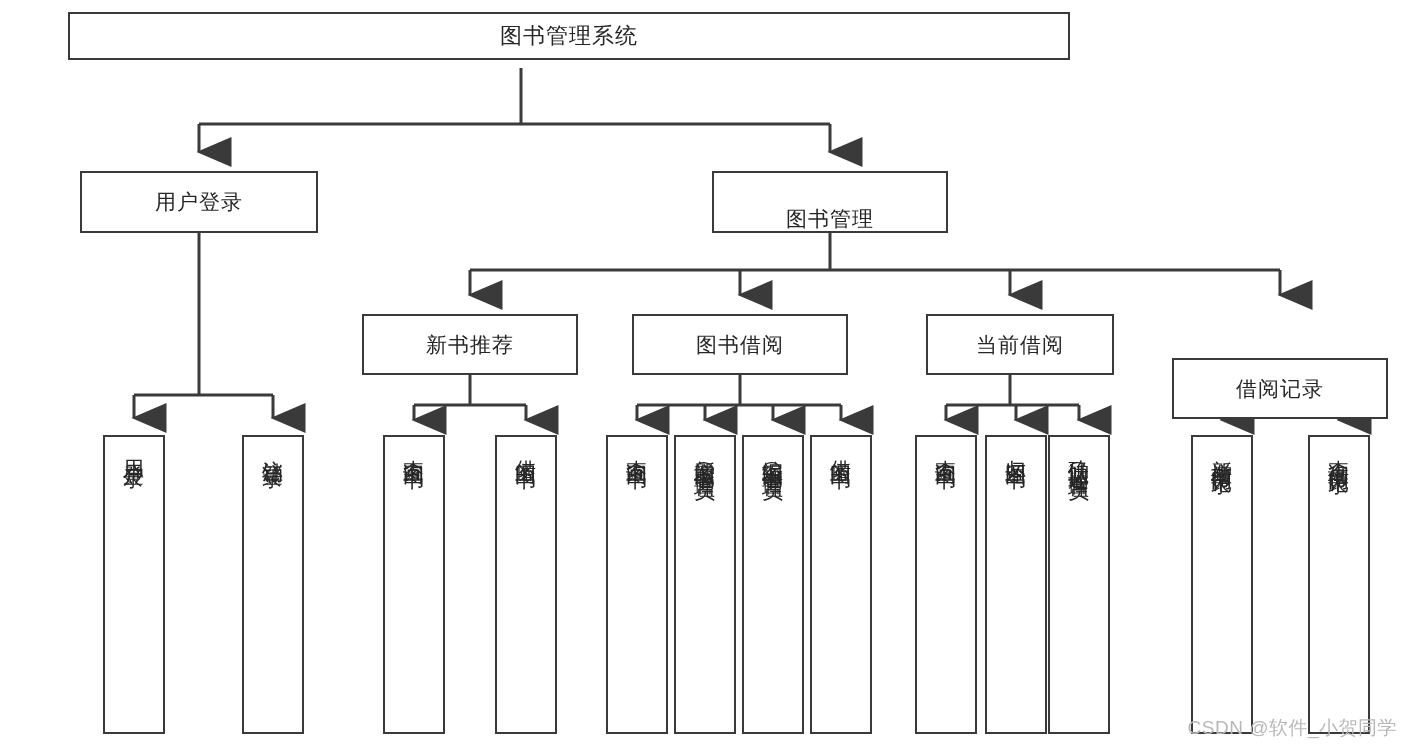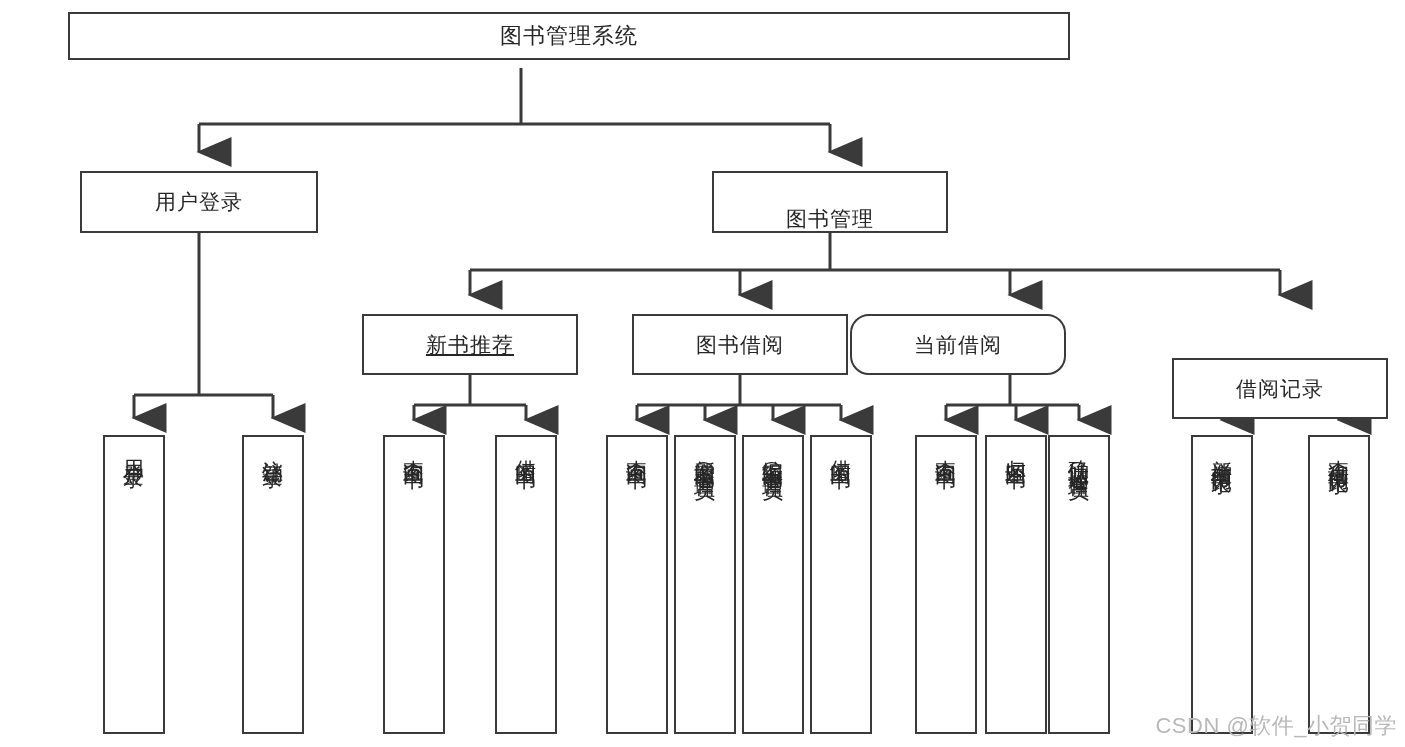--- a/index.html
+++ b/index.html
@@ -56,21 +56,21 @@
     font-size: 21px;
     letter-spacing: 3px;
     line-height: 1;
     white-space: nowrap;
     color: #262626;
   }
   .watermark {
     position: absolute;
     right: 8px;
     bottom: 6px;
-    font-size: 22px;
+    font-size: 19px;
     color: #b8b8b8;
     letter-spacing: 0.5px;
     z-index: 5;
     white-space: nowrap;
   }
 </style>
 </head>
 <body>
 
 <div id="canvas">
@@ -151,29 +151,29 @@
   </div>
 
   <div class="node horiz" style="left:80px; top:171px; width:238px; height:62px;">
     <span>用户登录</span>
   </div>
 
   <div class="node horiz" style="left:712px; top:171px; width:236px; height:62px;align-items:flex-end;">
     <span>图书管理</span>
   </div>
 
-  <div class="node horiz" style="left:362px; top:314px; width:216px; height:61px;text-decoration:underline;">
+  <div class="node horiz" style="left:362px; top:314px; width:216px; height:61px;">
     <span>新书推荐</span>
   </div>
 
   <div class="node horiz" style="left:632px; top:314px; width:216px; height:61px;">
     <span>图书借阅</span>
   </div>
 
-  <div class="node horiz" style="left:850px; top:314px; width:216px; height:61px;border-radius:19px;">
+  <div class="node horiz" style="left:926px; top:314px; width:188px; height:61px;">
     <span>当前借阅</span>
   </div>
 
   <div class="node horiz" style="left:1172px; top:314px; width:216px; height:61px;margin-top:44px;">
     <span>借阅记录</span>
   </div>
 
   <div class="node vert" style="left:103px; top:435px; width:62px; height:299px;">
     <span class="vert-label">用户登录</span>
   </div>

